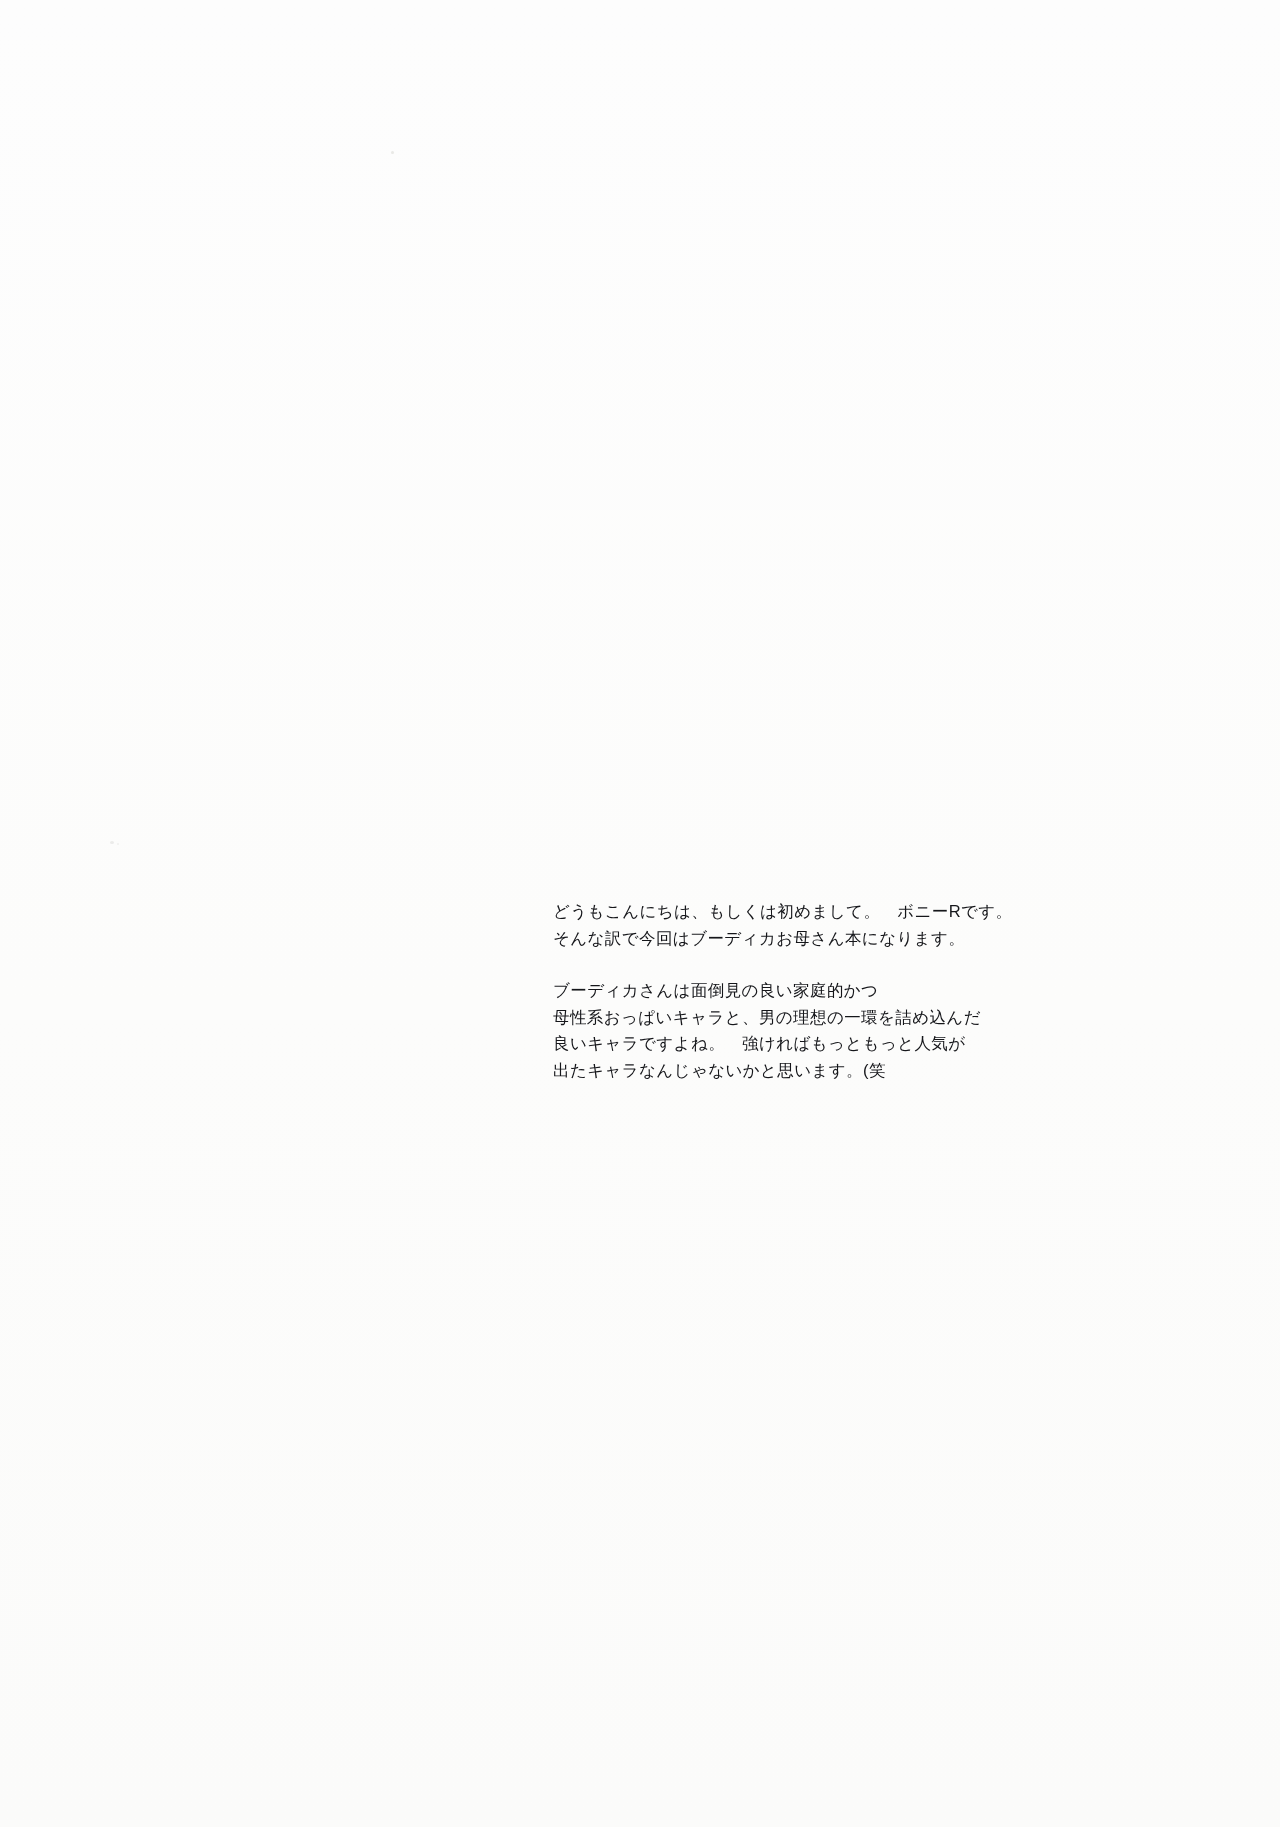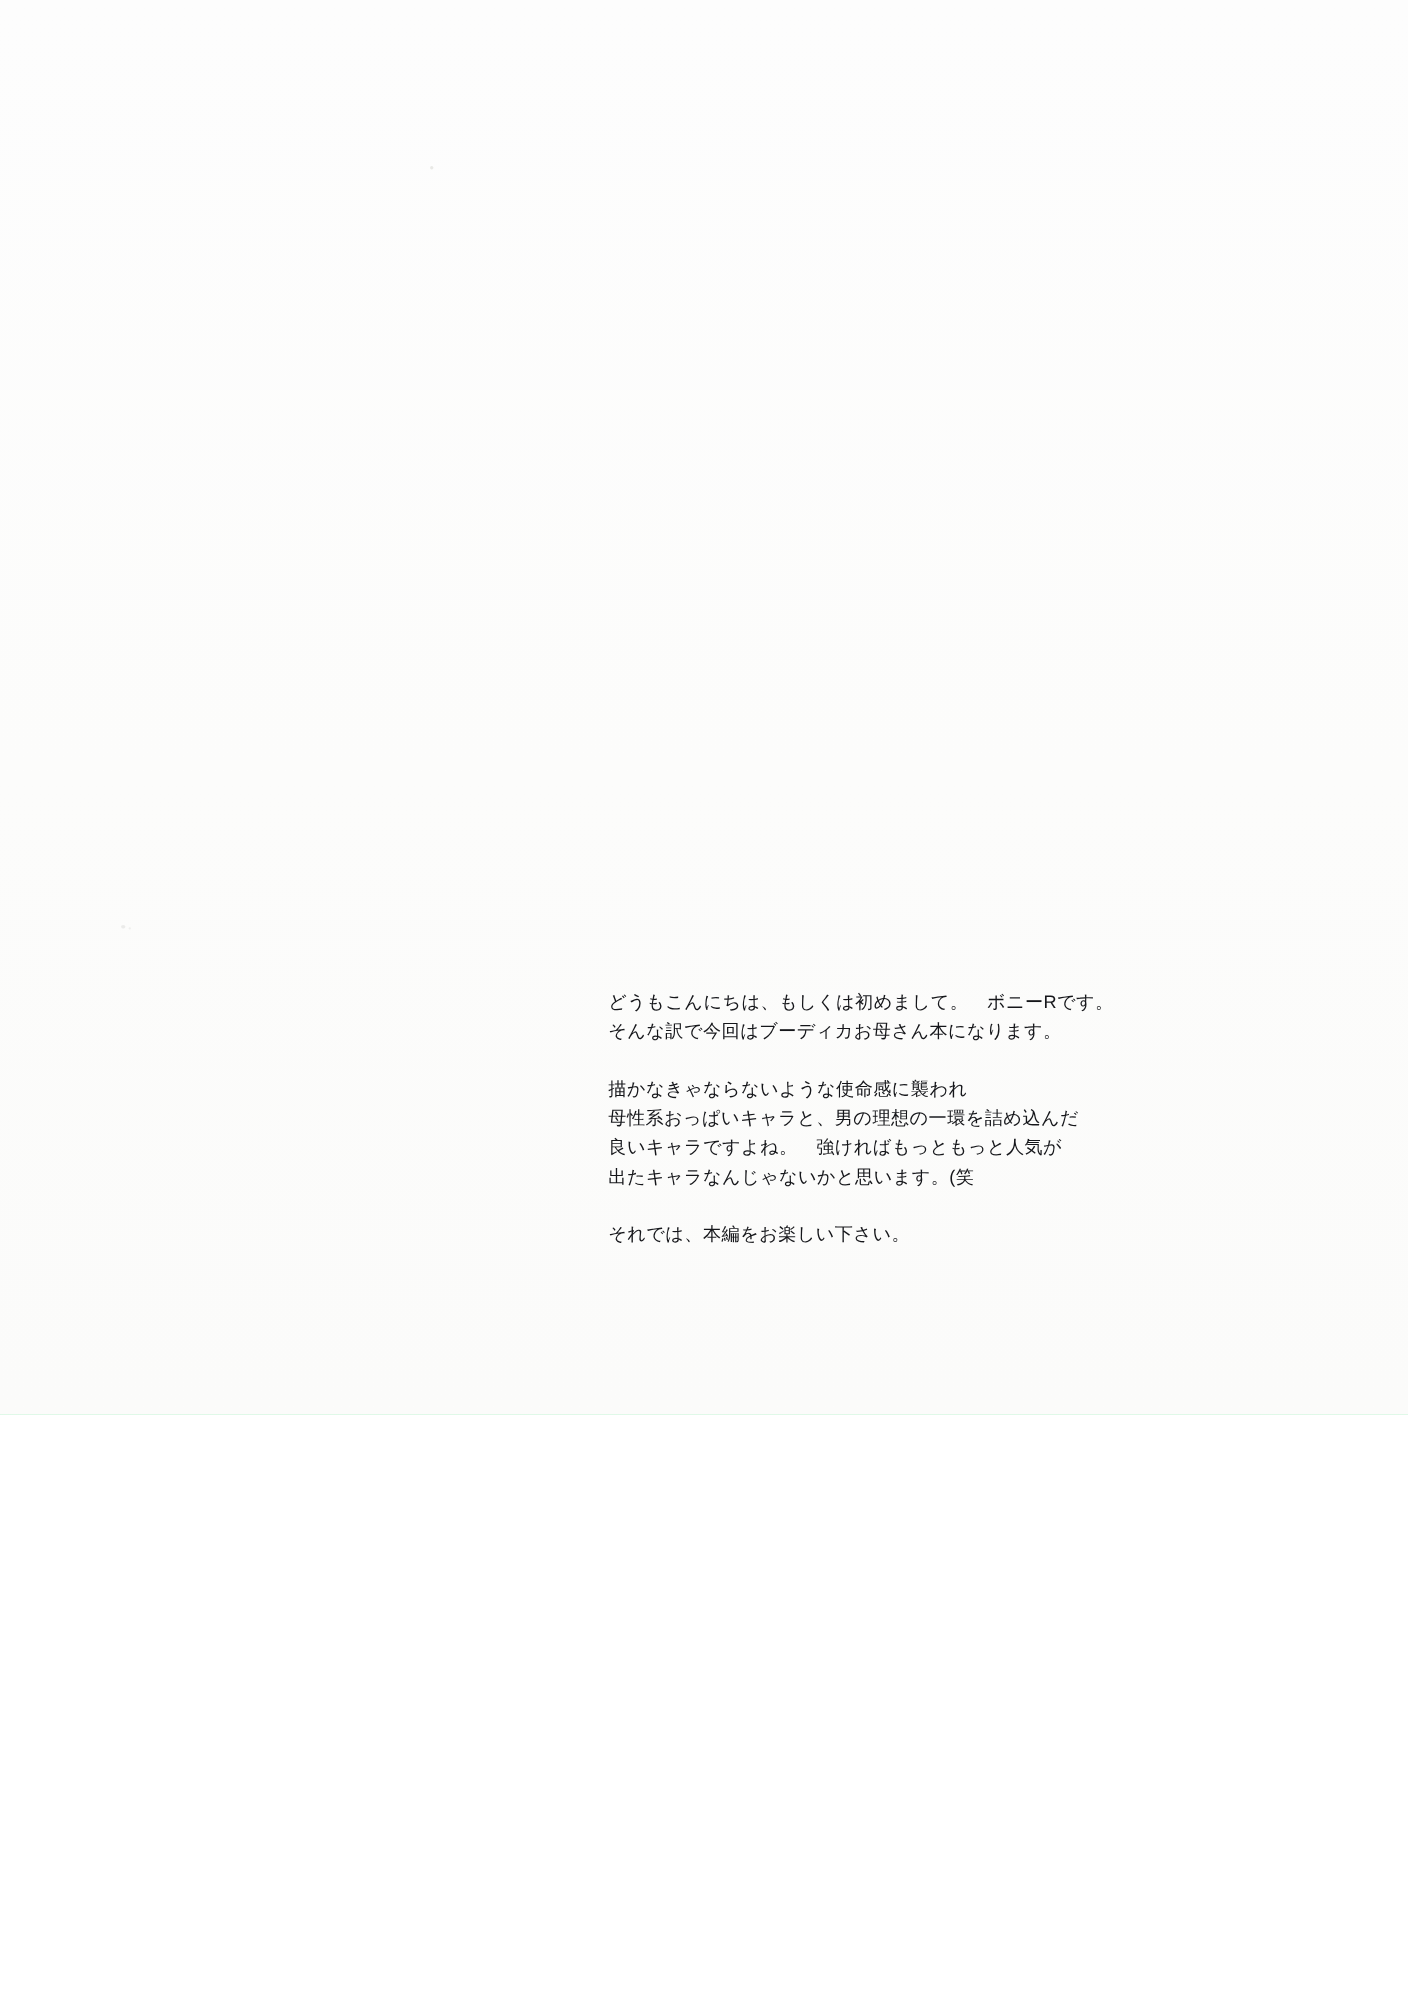--- a/index.html
+++ b/index.html
@@ -9,22 +9,22 @@
   body {
     width: 1280px;
     height: 1827px;
     background: #ffffff;
     font-family: "Liberation Sans", sans-serif;
     overflow: hidden;
   }
   .page {
     position: relative;
     width: 1280px;
-    height: 1286px;
-    background: #86efac;
+    height: 1827px;
+    background: #3b82f6;
   }
   
   .paper-tint {
     position: absolute;
     inset: 0;
     background: linear-gradient(180deg, #fdfdfd 0%, #fcfcfb 55%, #fbfbfa 100%);
     pointer-events: none;
   }
   .speck {
     position: absolute;
@@ -60,19 +60,18 @@
 
 <div class="page">
   <div class="paper-tint"></div>
   <div class="speck s1"></div>
   <div class="speck s2"></div>
   <div class="speck s3"></div>
 
   <div class="afterword">
     <p class="para">どうもこんにちは、もしくは初めまして。　ボニーRです。
 そんな訳で今回はブーディカお母さん本になります。</p>
-    <p class="para">描かなきゃならないような使命感に襲われ
+    <p class="para">ブーディカさんは面倒見の良い家庭的かつ
 母性系おっぱいキャラと、男の理想の一環を詰め込んだ
 良いキャラですよね。　強ければもっともっと人気が
 出たキャラなんじゃないかと思います。(笑</p>
-    <p class="para">それでは、本編をお楽しい下さい。</p>
   </div>
 </div>
 
 </body></html>

